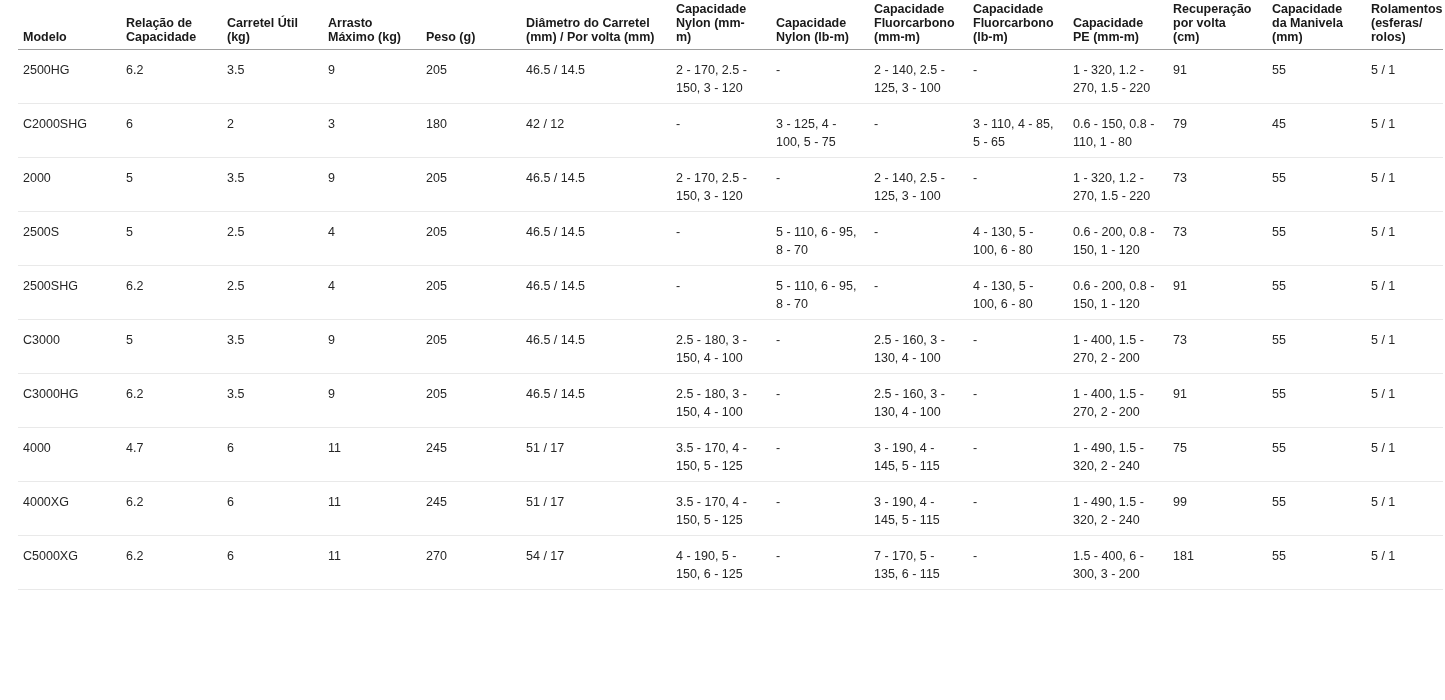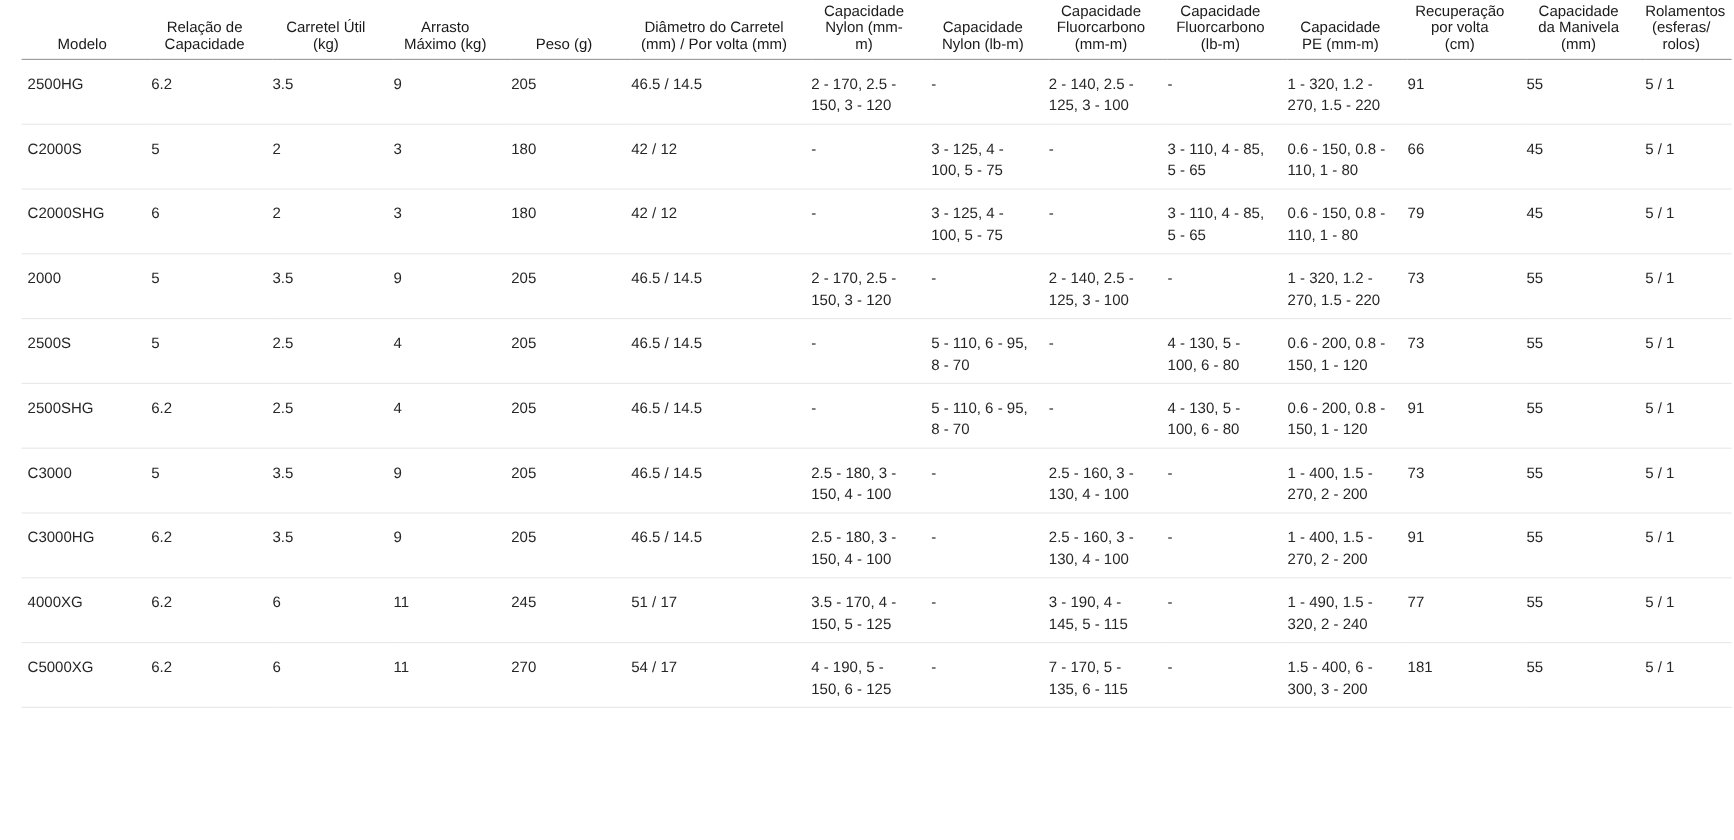--- a/index.html
+++ b/index.html
@@ -15,24 +15,24 @@
   .table-wrap {
     margin-left: 18px;
     width: 1425px;
   }
   table.specs {
     border-collapse: collapse;
     table-layout: fixed;
     width: 1425px;
   }
   th {
-    text-align: center;
+    text-align: left;
     vertical-align: bottom;
     font-size: 12.5px;
-    font-weight: 400;
+    font-weight: 700;
     line-height: 14px;
     height: 49px;
     padding: 2px 12px 5px 0;
     border-bottom: 1px solid #9e9e9e;
     white-space: pre-line;
     color: #1a1a1a;
     box-sizing: border-box;
   }
   td {
     text-align: left;
@@ -116,47 +116,31 @@
     <td>2 - 170, 2.5 - 150, 3 - 120</td>
     <td>-</td>
     <td>2 - 140, 2.5 - 125, 3 - 100</td>
     <td>-</td>
     <td>1 - 320, 1.2 - 270, 1.5 - 220</td>
     <td>91</td>
     <td>55</td>
     <td>5 / 1</td>
   </tr>
         <tr>
-    <td class="first">C2000S</td>
-    <td>5</td>
+    <td class="first">C2000SHG</td>
+    <td>6</td>
     <td>2</td>
     <td>3</td>
     <td>180</td>
     <td>42 / 12</td>
     <td>-</td>
     <td>3 - 125, 4 - 100, 5 - 75</td>
     <td>-</td>
     <td>3 - 110, 4 - 85, 5 - 65</td>
     <td>0.6 - 150, 0.8 - 110, 1 - 80</td>
-    <td>66</td>
-    <td>45</td>
-    <td>5 / 1</td>
-  </tr>
-        <tr>
-    <td class="first">C2000SHG</td>
-    <td>6</td>
-    <td>2</td>
-    <td>3</td>
-    <td>180</td>
-    <td>42 / 12</td>
-    <td>-</td>
-    <td>3 - 125, 4 - 100, 5 - 75</td>
-    <td>-</td>
-    <td>3 - 110, 4 - 85, 5 - 65</td>
-    <td>0.6 - 150, 0.8 - 110, 1 - 80</td>
     <td>79</td>
     <td>45</td>
     <td>5 / 1</td>
   </tr>
         <tr>
     <td class="first">2000</td>
     <td>5</td>
     <td>3.5</td>
     <td>9</td>
     <td>205</td>
@@ -228,32 +212,48 @@
     <td>2.5 - 180, 3 - 150, 4 - 100</td>
     <td>-</td>
     <td>2.5 - 160, 3 - 130, 4 - 100</td>
     <td>-</td>
     <td>1 - 400, 1.5 - 270, 2 - 200</td>
     <td>91</td>
     <td>55</td>
     <td>5 / 1</td>
   </tr>
         <tr>
-    <td class="first">4000XG</td>
-    <td>6.2</td>
+    <td class="first">4000</td>
+    <td>4.7</td>
     <td>6</td>
     <td>11</td>
     <td>245</td>
     <td>51 / 17</td>
     <td>3.5 - 170, 4 - 150, 5 - 125</td>
     <td>-</td>
     <td>3 - 190, 4 - 145, 5 - 115</td>
     <td>-</td>
     <td>1 - 490, 1.5 - 320, 2 - 240</td>
-    <td>77</td>
+    <td>75</td>
+    <td>55</td>
+    <td>5 / 1</td>
+  </tr>
+        <tr>
+    <td class="first">4000XG</td>
+    <td>6.2</td>
+    <td>6</td>
+    <td>11</td>
+    <td>245</td>
+    <td>51 / 17</td>
+    <td>3.5 - 170, 4 - 150, 5 - 125</td>
+    <td>-</td>
+    <td>3 - 190, 4 - 145, 5 - 115</td>
+    <td>-</td>
+    <td>1 - 490, 1.5 - 320, 2 - 240</td>
+    <td>99</td>
     <td>55</td>
     <td>5 / 1</td>
   </tr>
         <tr>
     <td class="first">C5000XG</td>
     <td>6.2</td>
     <td>6</td>
     <td>11</td>
     <td>270</td>
     <td>54 / 17</td>

